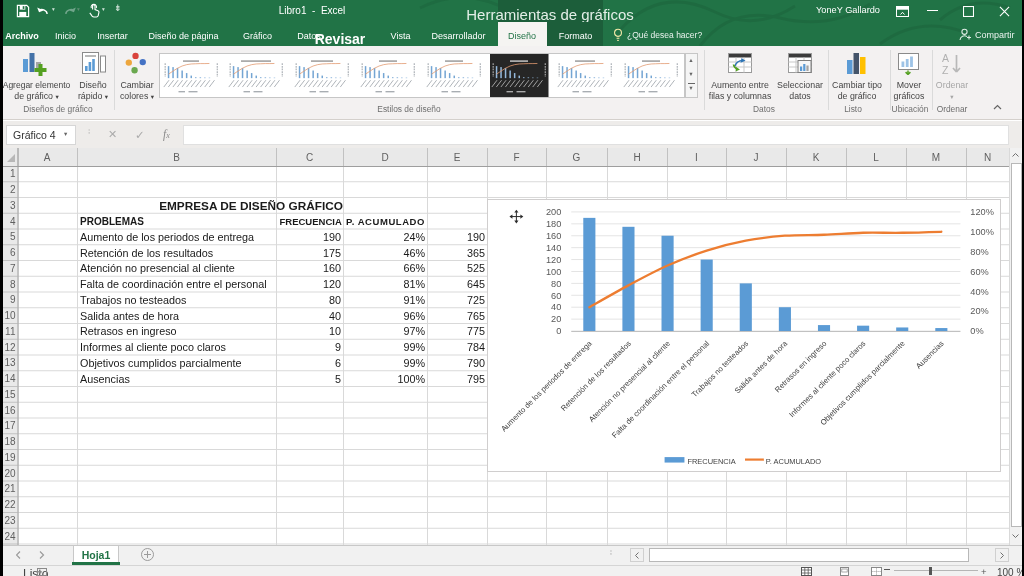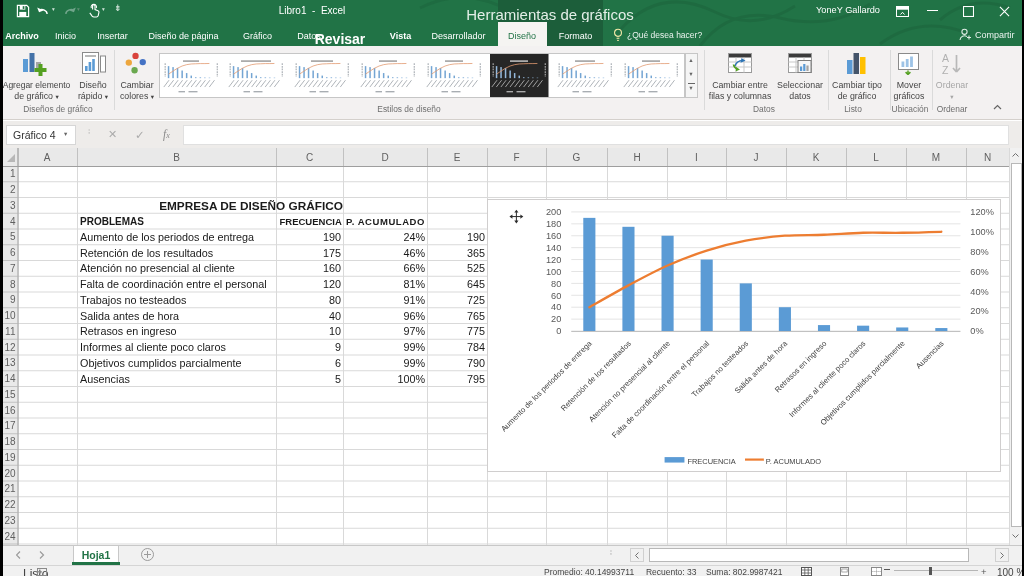--- a/index.html
+++ b/index.html
@@ -56,21 +56,21 @@
     <svg width="11" height="11" viewBox="0 0 12 12" style="position:absolute;left:999px;top:5.5px">
       <path d="M1 1 L11 11 M11 1 L1 11" stroke="#fff" stroke-width="1.2"></path>
     </svg>
     <div style="position:absolute;left:22px;top:30.5px;transform:translateX(-50%);font-size:9px;font-weight:bold;color:#fff;white-space:nowrap">Archivo</div>
     <div style="position:absolute;left:65.5px;top:30.5px;transform:translateX(-50%);font-size:9px;font-weight:normal;color:#fff;white-space:nowrap">Inicio</div>
     <div style="position:absolute;left:112.5px;top:30.5px;transform:translateX(-50%);font-size:9px;font-weight:normal;color:#fff;white-space:nowrap">Insertar</div>
     <div style="position:absolute;left:183.5px;top:30.5px;transform:translateX(-50%);font-size:9px;font-weight:normal;color:#fff;white-space:nowrap">Diseño de página</div>
     <div style="position:absolute;left:257.5px;top:30.5px;transform:translateX(-50%);font-size:9px;font-weight:normal;color:#fff;white-space:nowrap">Gráfico</div>
     <div style="position:absolute;left:309px;top:30.5px;transform:translateX(-50%);font-size:9px;font-weight:normal;color:#fff;white-space:nowrap">Datos</div>
     <div style="position:absolute;left:340px;top:30.5px;transform:translateX(-50%);font-size:14px;font-weight:bold;color:#fff;white-space:nowrap">Revisar</div>
-    <div style="position:absolute;left:400.5px;top:30.5px;transform:translateX(-50%);font-size:9px;font-weight:bold;color:#fff;white-space:nowrap">Vista</div>
+    <div style="position:absolute;left:400.5px;top:30.5px;transform:translateX(-50%);font-size:9px;font-weight:normal;color:#fff;white-space:nowrap">Vista</div>
     <div style="position:absolute;left:458.5px;top:30.5px;transform:translateX(-50%);font-size:9px;font-weight:normal;color:#fff;white-space:nowrap">Desarrollador</div>
     <div style="position:absolute;left:497.6px;top:22px;width:49.6px;height:24px;background:#f5f4f2"></div>
     <div style="position:absolute;left:522px;top:30.5px;transform:translateX(-50%);font-size:9px;color:#217346">Diseño</div>
     <div style="position:absolute;left:547.2px;top:22px;width:55.8px;height:24px;background:#1c5e3a"></div>
     <div style="position:absolute;left:575.5px;top:30.5px;transform:translateX(-50%);font-size:9px;color:#fff">Formato</div>
     <svg width="10" height="14" viewBox="0 0 11 15" style="position:absolute;left:613px;top:27.5px">
       <circle cx="5.5" cy="5" r="3.8" fill="none" stroke="#f3e9a8" stroke-width="1.2"></circle>
       <path d="M4 9.5 h3 M4 11.5 h3 M4.5 13.5 h2" stroke="#f3e9a8" stroke-width="1"></path>
     </svg>
     <div style="position:absolute;left:627px;top:30px;font-size:8.5px;color:#eaf3ee;white-space:nowrap">¿Qué desea hacer?</div>
@@ -363,21 +363,21 @@
         <rect x="4" y="4" width="22" height="3.5" fill="#3b3b3b"></rect>
         <line x1="3.5" y1="12" x2="26.5" y2="12" stroke="#c9c9c9"></line>
         <line x1="3.5" y1="17" x2="26.5" y2="17" stroke="#c9c9c9"></line>
         <line x1="11" y1="7.5" x2="11" y2="22.5" stroke="#c9c9c9"></line>
         <line x1="19" y1="7.5" x2="19" y2="22.5" stroke="#c9c9c9"></line>
         <path d="M9.5 16.5 q2.5 -6 8 -6" fill="none" stroke="#2e75b6" stroke-width="1.7"></path>
         <path d="M16.5 8 l4 2.8 l-5 2 z" fill="#2e75b6"></path>
         <path d="M12.5 19 q-3.5 -1 -4 -4.5" fill="none" stroke="#54a021" stroke-width="1.7"></path>
         <path d="M15 19.5 l-4.3 2 l0.4 -4.4 z" fill="#54a021"></path>
       </svg></div>
-    <div style="position:absolute;left:740px;top:79.8px;transform:translateX(-50%);font-size:8.8px;color:#444444;white-space:nowrap">Cambiar entre</div>
+    <div style="position:absolute;left:740px;top:79.8px;transform:translateX(-50%);font-size:8.8px;color:#444444;white-space:nowrap">Aumento entre</div>
     <div style="position:absolute;left:740px;top:91.2px;transform:translateX(-50%);font-size:8.8px;color:#444444;white-space:nowrap">filas y columnas</div>
     <div style="position:absolute;left:785px;top:50px"><svg width="30" height="26" viewBox="0 0 30 26">
         <rect x="3.5" y="3.5" width="23" height="19" fill="#fff" stroke="#9a9a9a"></rect>
         <rect x="4" y="4" width="22" height="3.5" fill="#3b3b3b"></rect>
         <line x1="3.5" y1="12" x2="26.5" y2="12" stroke="#c9c9c9"></line>
         <line x1="3.5" y1="17" x2="26.5" y2="17" stroke="#c9c9c9"></line>
         <line x1="11" y1="7.5" x2="11" y2="22.5" stroke="#c9c9c9"></line>
         <line x1="19" y1="7.5" x2="19" y2="22.5" stroke="#c9c9c9"></line>
         <rect x="13" y="10.5" width="13" height="12" fill="#f7f7f7" stroke="#7f7f7f"></rect>
         <rect x="15" y="16.5" width="2.2" height="4.5" fill="#5b9bd5"></rect>
@@ -691,21 +691,20 @@
     <div style="position:absolute;left:995px;top:548px;width:14px;height:14px;background:#f1f1f1;border:1px solid #d0d0d0;box-sizing:border-box"></div>
     <svg width="4" height="7" viewBox="0 0 4 7" style="position:absolute;left:1000px;top:551.5px">
       <path d="M0.5 0.5 L3.5 3.5 L0.5 6.5" fill="none" stroke="#707070"></path>
     </svg>
     <div style="position:absolute;left:3px;top:565px;width:1019px;height:11px;background:#f1f1f1;border-top:1px solid #d5d5d5;box-sizing:border-box"></div>
     <div style="position:absolute;left:23px;top:566.5px;font-size:12px;color:#444">Listo</div>
     <svg width="10" height="8" viewBox="0 0 10 8" style="position:absolute;left:37px;top:567.5px">
       <rect x="0.5" y="0.5" width="9" height="7" fill="none" stroke="#8a8a8a"></rect>
       <circle cx="3" cy="4" r="1.6" fill="#8a8a8a"></circle>
     </svg>
-    <div style="position:absolute;left:544px;top:566.5px;font-size:8.5px;color:#444;white-space:nowrap">Promedio: 40.14993711&nbsp;&nbsp;&nbsp;&nbsp;&nbsp;Recuento: 33&nbsp;&nbsp;&nbsp;&nbsp;Suma: 802.9987421</div>
     <svg width="11" height="9" viewBox="0 0 11 9" style="position:absolute;left:801px;top:567px">
       <rect x="0.5" y="0.5" width="10" height="8" fill="#fff" stroke="#555"></rect>
       <path d="M0.5 3 h10 M0.5 6 h10 M3.8 0.5 v8 M7.2 0.5 v8" stroke="#555" stroke-width="0.8"></path>
     </svg>
     <svg width="11" height="9" viewBox="0 0 11 9" style="position:absolute;left:839px;top:567px">
       <rect x="1.5" y="0.5" width="8" height="8" fill="#fff" stroke="#888"></rect>
       <rect x="2.8" y="2" width="5.4" height="3" fill="none" stroke="#888" stroke-width="0.7"></rect>
     </svg>
     <svg width="11" height="9" viewBox="0 0 11 9" style="position:absolute;left:871px;top:567px">
       <rect x="0.5" y="0.5" width="10" height="8" fill="#fff" stroke="#888"></rect>

